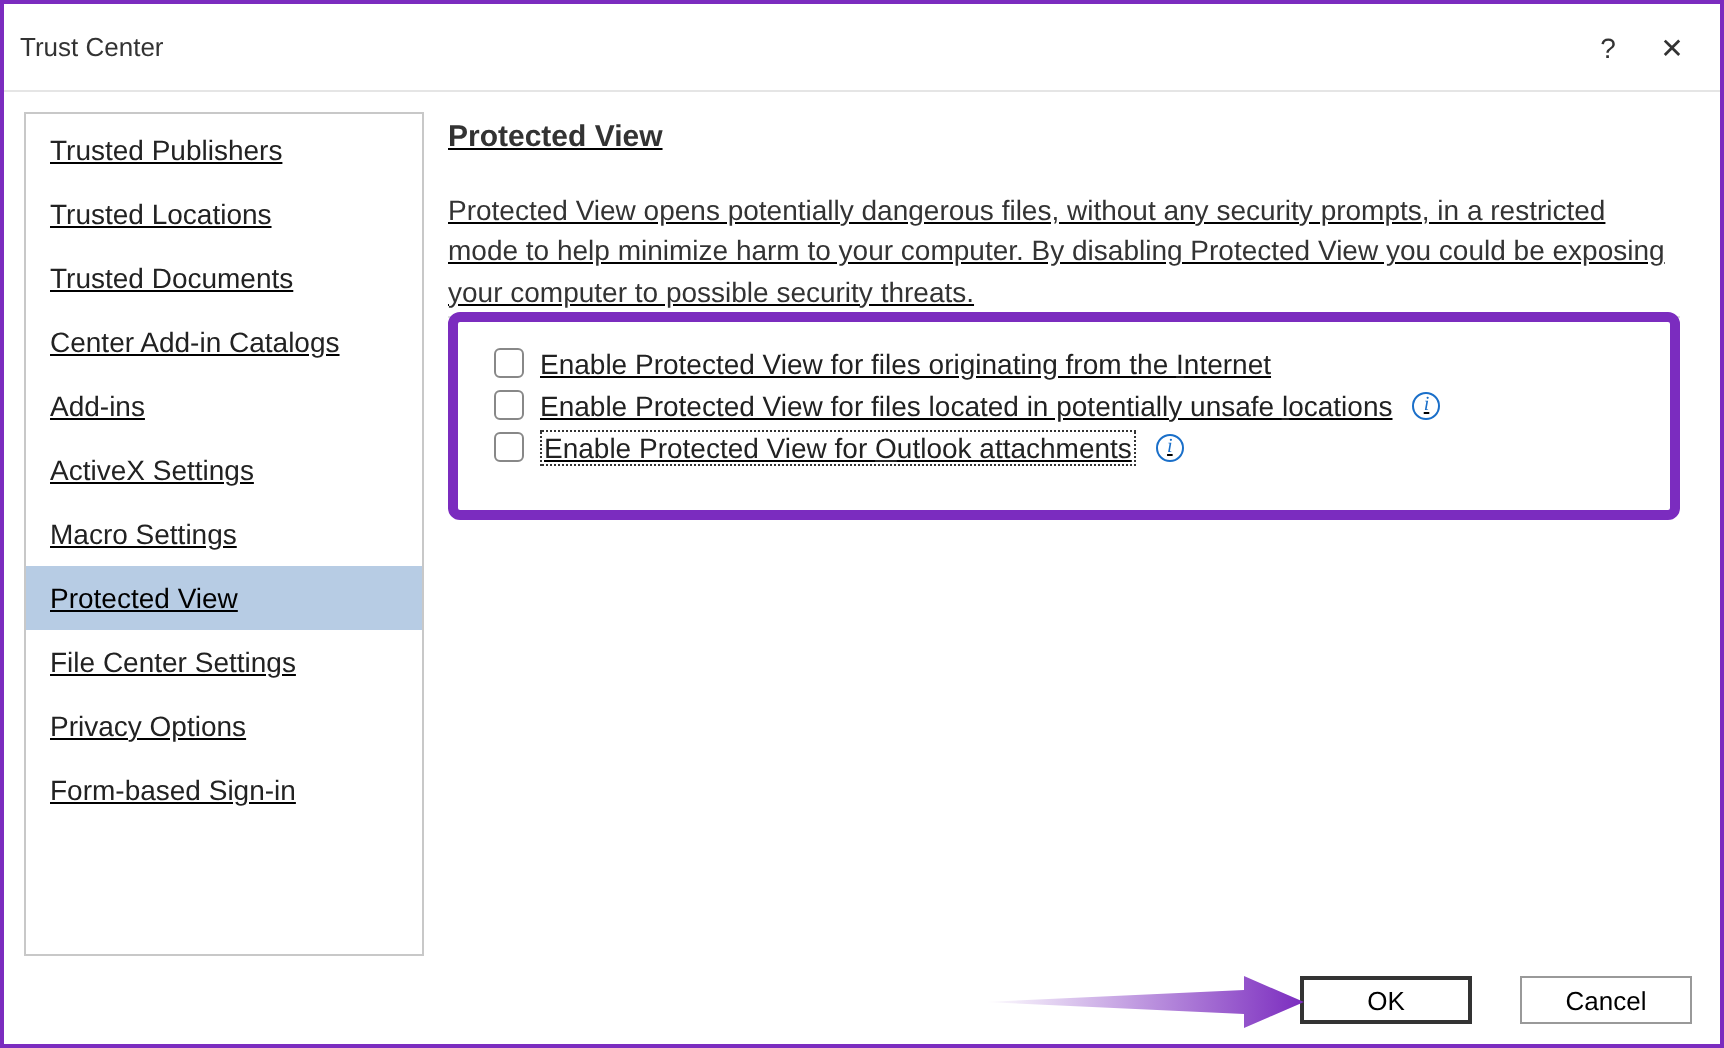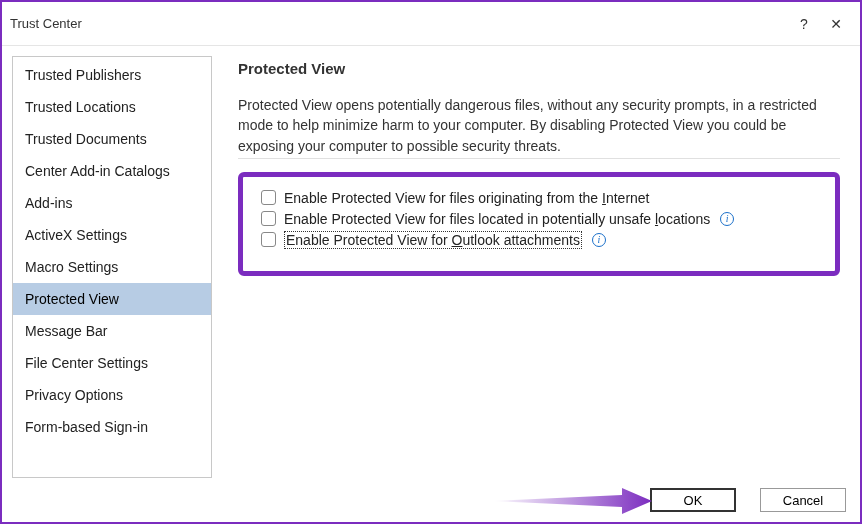--- a/index.html
+++ b/index.html
@@ -22,22 +22,23 @@
     }
     .titlebar .title { flex: 1; font-size: 13px; color: #333; }
     .titlebar .ctrl {
       width: 32px; height: 28px;
       display: flex; align-items: center; justify-content: center;
       font-size: 14px; color: #333; cursor: pointer;
     }
     .content {
       display: flex;
       padding: 10px;
-      gap: 22px;
+      gap: 8px;
       height: calc(100% - 28px - 50px);
+      text-decoration: underline;
     }
     .sidebar {
       width: 200px;
       border: 1px solid #c8c8c8;
       background: #fff;
       padding: 2px 0;
     }
     .sidebar-item {
       padding: 8px 12px;
       font-size: 14px;
@@ -48,21 +49,21 @@
       background: #b7cce4;
       color: #000;
     }
     .main { flex: 1; padding: 4px 10px 0 4px; }
     .section-title {
       font-weight: 600; font-size: 15px; color: #333; margin-bottom: 18px;
     }
     .description {
       font-size: 14px; color: #333; line-height: 1.45;
       border-bottom: 1px solid #e0e0e0;
-      padding-bottom: 2px; margin-bottom: 16px;
+      padding-bottom: 2px; margin-bottom: 0;
     }
     .highlight-box {
       border: 5px solid #7b2cbf;
       border-radius: 6px;
       padding: 8px 6px 18px 6px;
       margin-top: -3px;
       background: #fff;
       position: relative;
     }
     .cb-row {
@@ -116,21 +117,20 @@
 <div class="content">
   <div class="sidebar" id="sidebar">
       <div class="sidebar-item">Trusted Publishers</div>
       <div class="sidebar-item">Trusted Locations</div>
       <div class="sidebar-item">Trusted Documents</div>
       <div class="sidebar-item">Center Add-in Catalogs</div>
       <div class="sidebar-item">Add-ins</div>
       <div class="sidebar-item">ActiveX Settings</div>
       <div class="sidebar-item">Macro Settings</div>
       <div class="sidebar-item selected">Protected View</div>
-      <div class="sidebar-item">Message Bar</div>
       <div class="sidebar-item">File Center Settings</div>
       <div class="sidebar-item">Privacy Options</div>
       <div class="sidebar-item">Form-based Sign-in</div>
     </div>
 
   <div class="main">
     <div class="section-title">Protected View</div>
     <div class="description">Protected View opens potentially dangerous files, without any security prompts, in a restricted mode to help minimize harm to your computer. By disabling Protected View you could be exposing your computer to possible security threats.</div>
 
     <div class="highlight-box" id="cb-list">

